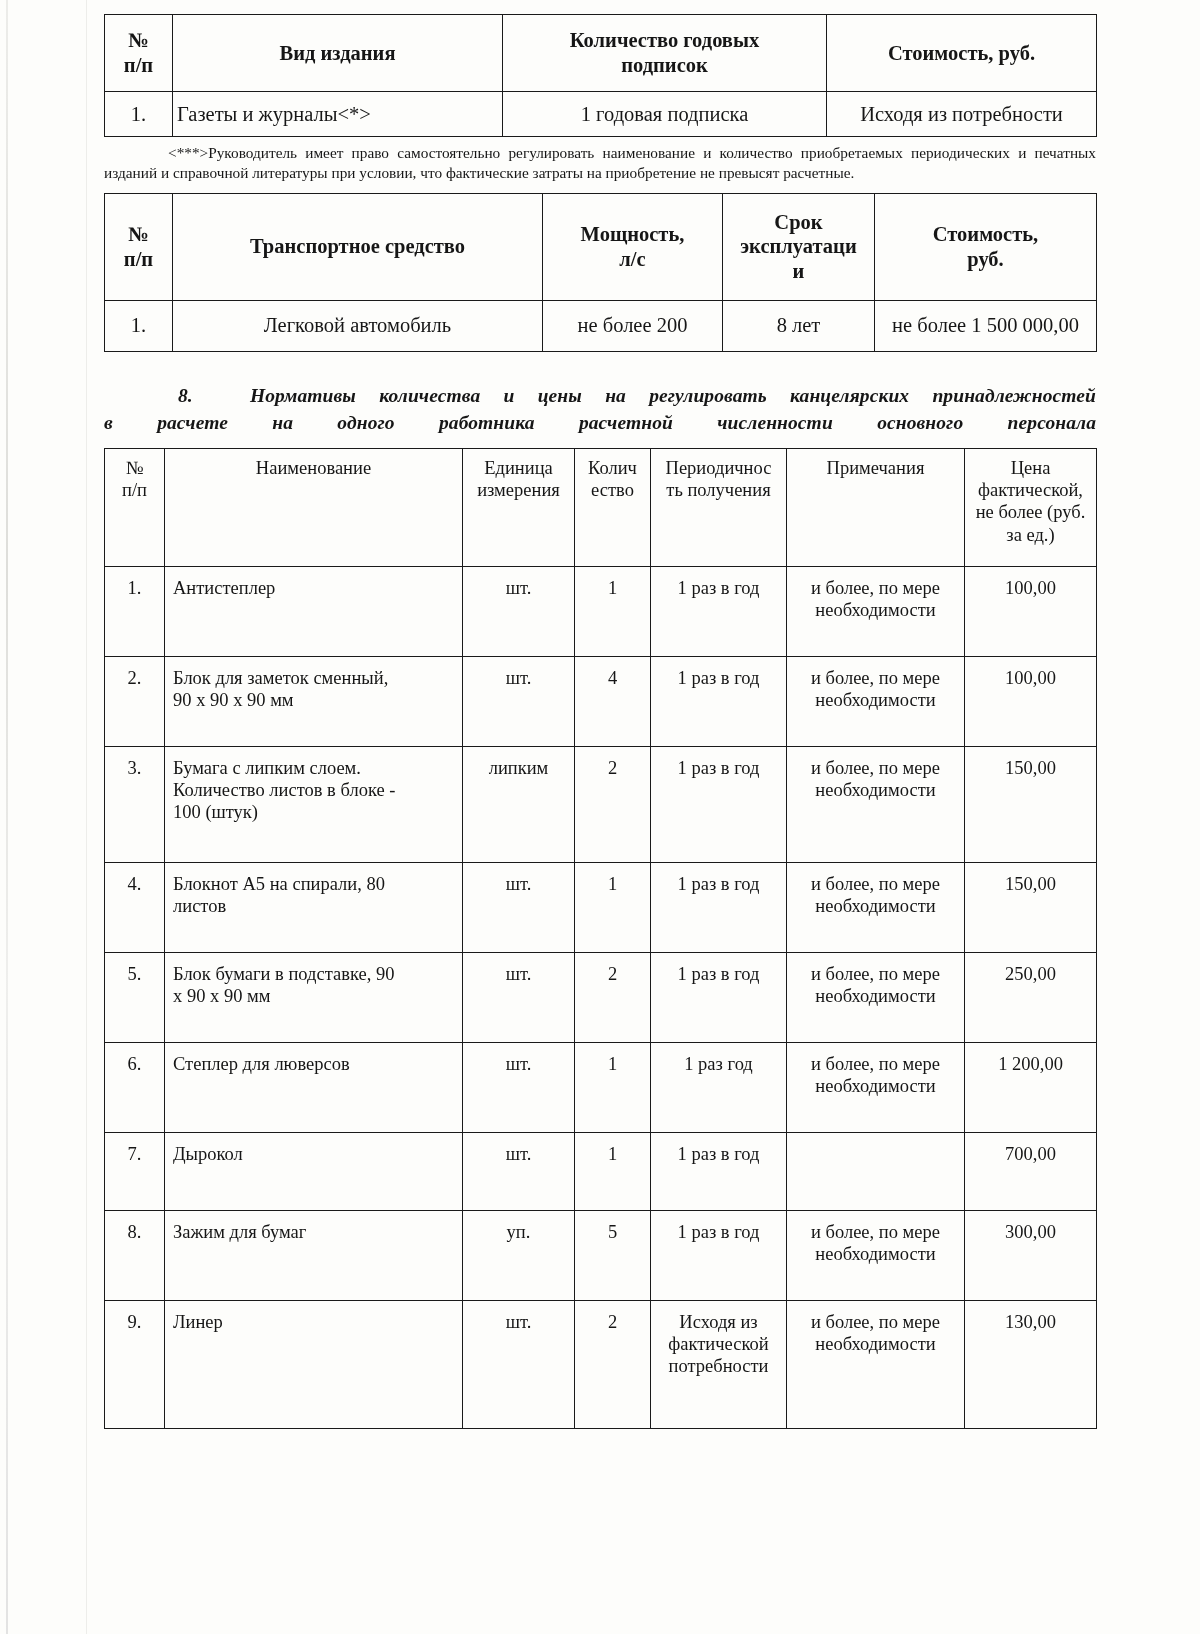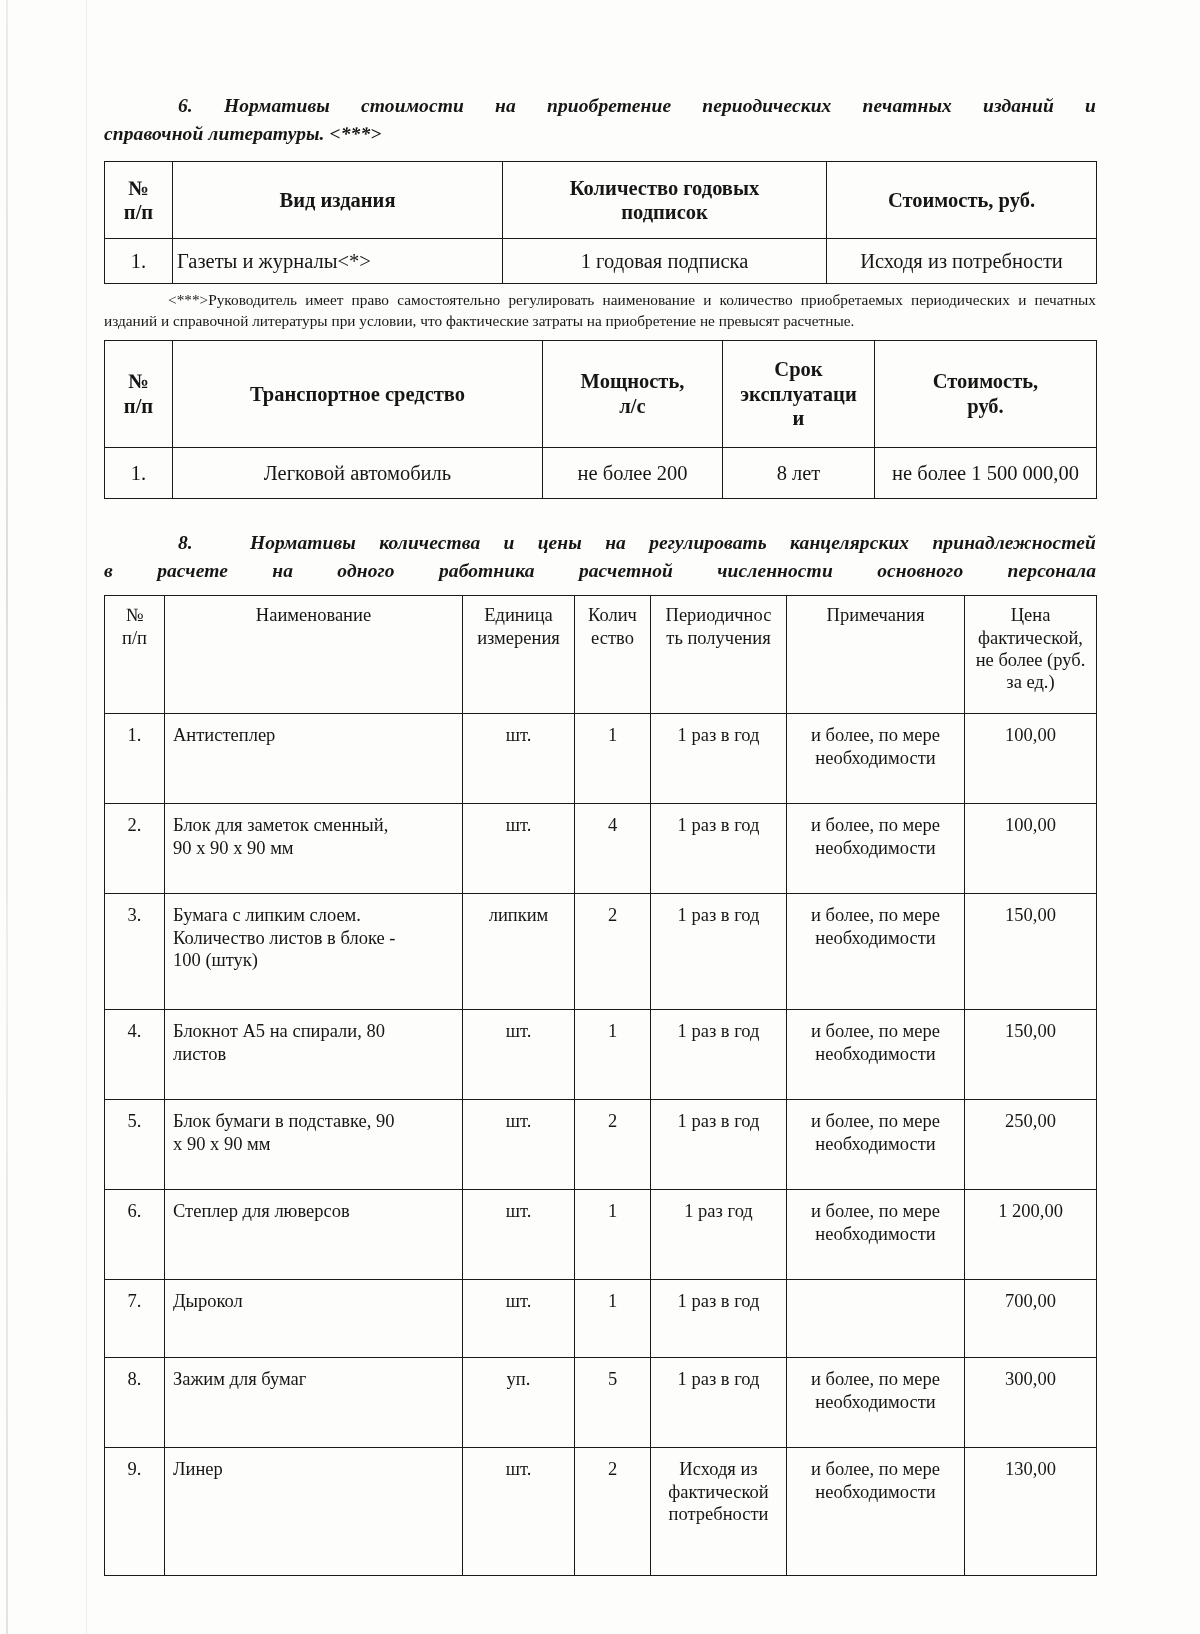--- a/index.html
+++ b/index.html
@@ -157,24 +157,20 @@
 </style>
 </head>
 <body>
 
 <div class="page">
   <div class="scan-edge-left"></div>
   <div class="scan-edge-left2"></div>
 
   <div class="content">
 
-    <div class="sec-head" id="sec6-head">
-      <span class="l1">6.  Нормативы  стоимости     на  приобретение  периодических  печатных  изданий  и</span>
-      <span class="l2">справочной литературы. &lt;***&gt;</span>
-    </div>
 
     <table id="table-6" class="tbl-bold">
       <colgroup>
         <col class="c0">
           <col class="c1">
           <col class="c2">
           <col class="c3">
       </colgroup>
       <thead>
         <tr>

